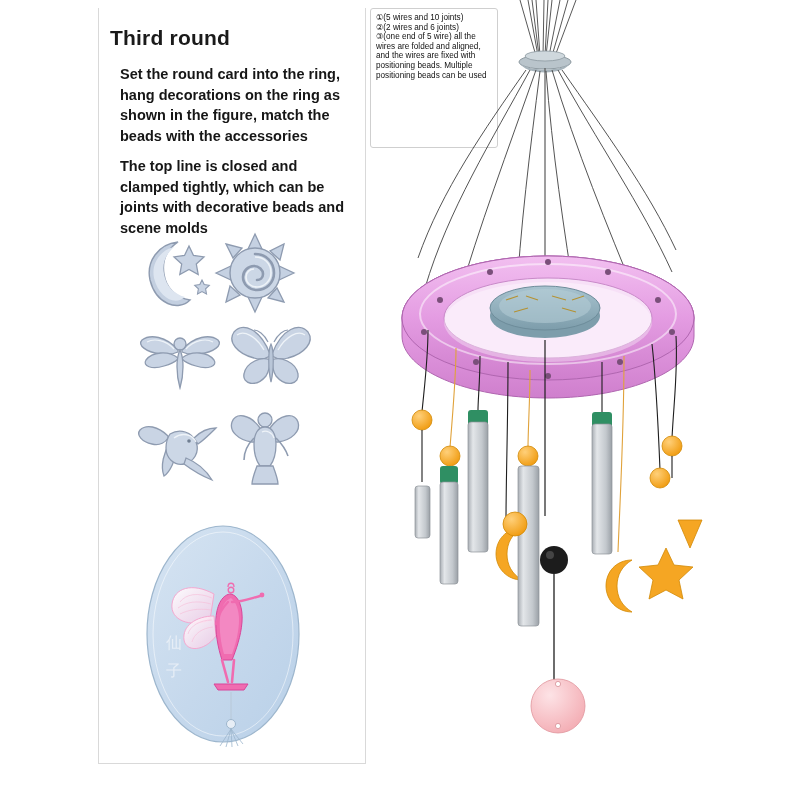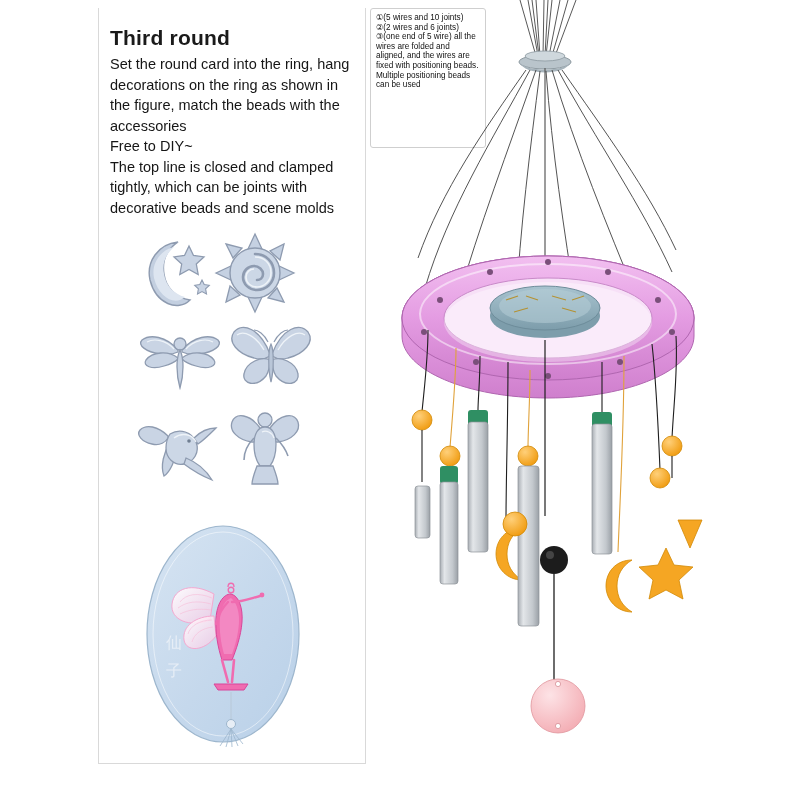--- a/index.html
+++ b/index.html
@@ -45,29 +45,30 @@
   #instructions {
     position: absolute;
     left: 110px;
     top: 54px;
     width: 248px;
     font-size: 14.5px;
     line-height: 20.5px;
     color: #161616;
   }
   #instructions p {
-    margin: 0;
+    margin: 10px;
+    font-weight: bold;
   }
 
   
   #note-box {
     position: absolute;
     left: 370px;
     top: 8px;
-    width: 116px;
+    width: 128px;
     height: 140px;
     border: 1px solid #cfcfcf;
     border-radius: 3px;
     background: #ffffff;
     box-sizing: border-box;
     padding: 4px 5px;
     font-size: 8.2px;
     line-height: 9.6px;
     color: #111;
   }
@@ -104,21 +105,20 @@
 <body>
 
 <div id="page">
 
   <div id="left-panel"></div>
 
   <div id="title">Third round</div>
 
   <div id="instructions">
     <p>Set the round card into the ring, hang decorations on the ring as shown in the figure, match the beads with the accessories</p>
-    <p>Free to DIY~</p>
     <p>The top line is closed and clamped tightly, which can be joints with decorative beads and scene molds</p>
   </div>
 
   <div id="note-box">
     <p>①(5 wires and 10 joints)</p>
     <p>②(2 wires and 6 joints)</p>
     <p>③(one end of 5 wire) all the wires are folded and aligned, and the wires are fixed with positioning beads. Multiple positioning beads can be used</p>
   </div>
 
   <div class="mold" style="left:142px; top:236px;">

